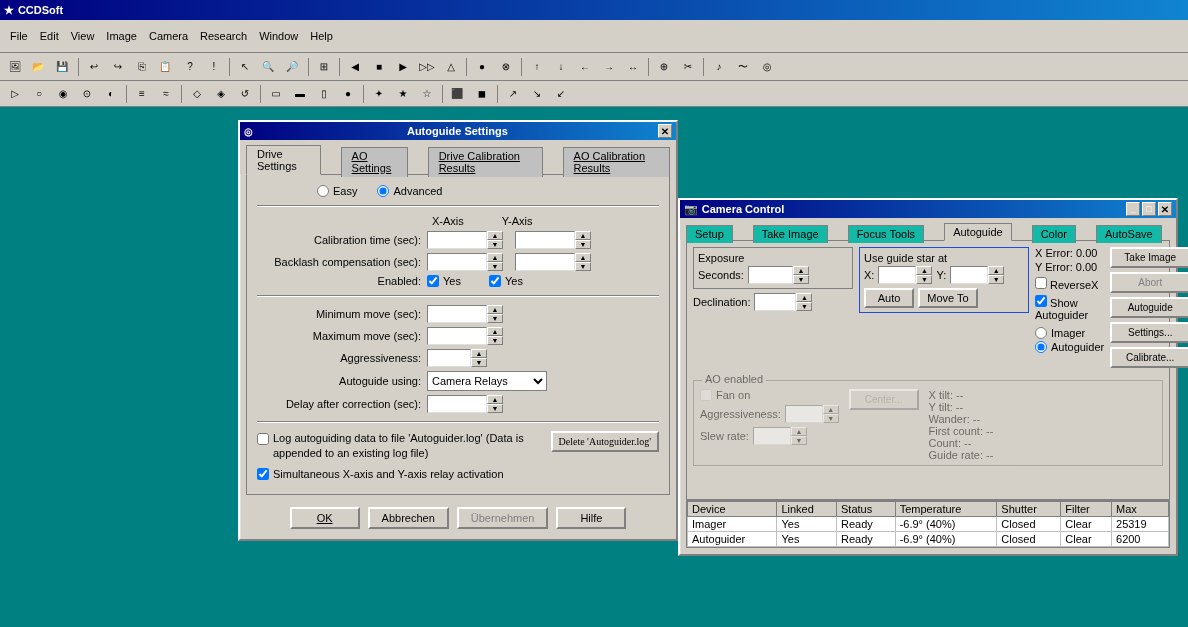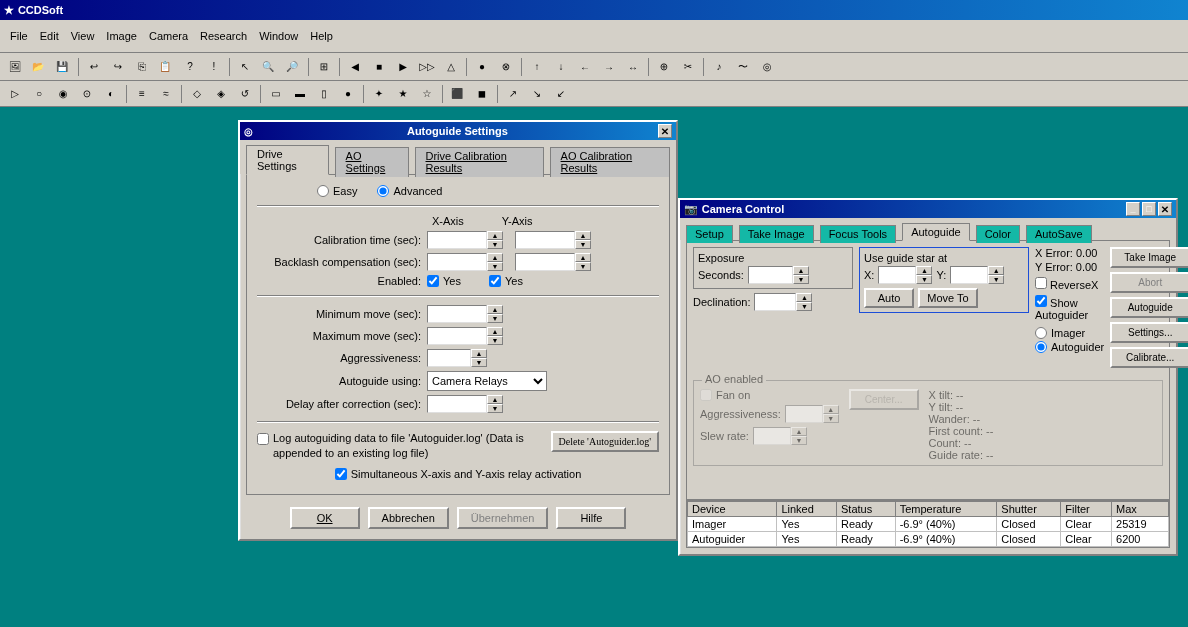--- a/index.html
+++ b/index.html
@@ -121,21 +121,21 @@
       justify-content: center;
       font-size: 10px;
       cursor: pointer;
       color: black;
     }
 
     
     .tabs {
       display: flex;
       padding: 4px 6px 0;
-      gap: 6px;
+      gap: 20px;
       background: #d4d0c8;
     }
     .tab {
       padding: 2px 10px;
       background: #d4d0c8;
       border: 1px solid #808080;
       border-bottom: none;
       cursor: pointer;
       font-size: 11px;
       position: relative;
@@ -569,21 +569,21 @@
     <div class="separator"></div>
 
     <div style="display:flex; align-items:flex-start; gap:8px; margin-bottom:6px;">
       <div style="display:flex; align-items:flex-start; gap:4px; flex:1;">
         <input type="checkbox" style="margin-top: 2px;">
         <span style="font-size:11px; line-height:1.4;">Log autoguiding data to file 'Autoguider.log' (Data is appended to an existing log file)</span>
       </div>
       <button class="btn" style="white-space:nowrap; font-size:10px; padding:3px 6px;font-family:Liberation Serif, serif;">Delete 'Autoguider.log'</button>
     </div>
 
-    <div class="checkbox-row" style="margin-bottom:4px;justify-content:center;">
+    <div class="checkbox-row" style="margin-bottom:4px;">
       <input type="checkbox" checked="" style="">
       <span>Simultaneous X-axis and Y-axis relay activation</span>
     </div>
 
   </div>
 
   <div style="display:flex; justify-content:center; gap:8px; padding:6px 10px 10px;">
     <button class="btn" style="min-width:70px;text-decoration:underline;">OK</button>
     <button class="btn" style="min-width:70px;">Abbrechen</button>
     <button class="btn" style="min-width:70px; color:#808080;">Übernehmen</button>

